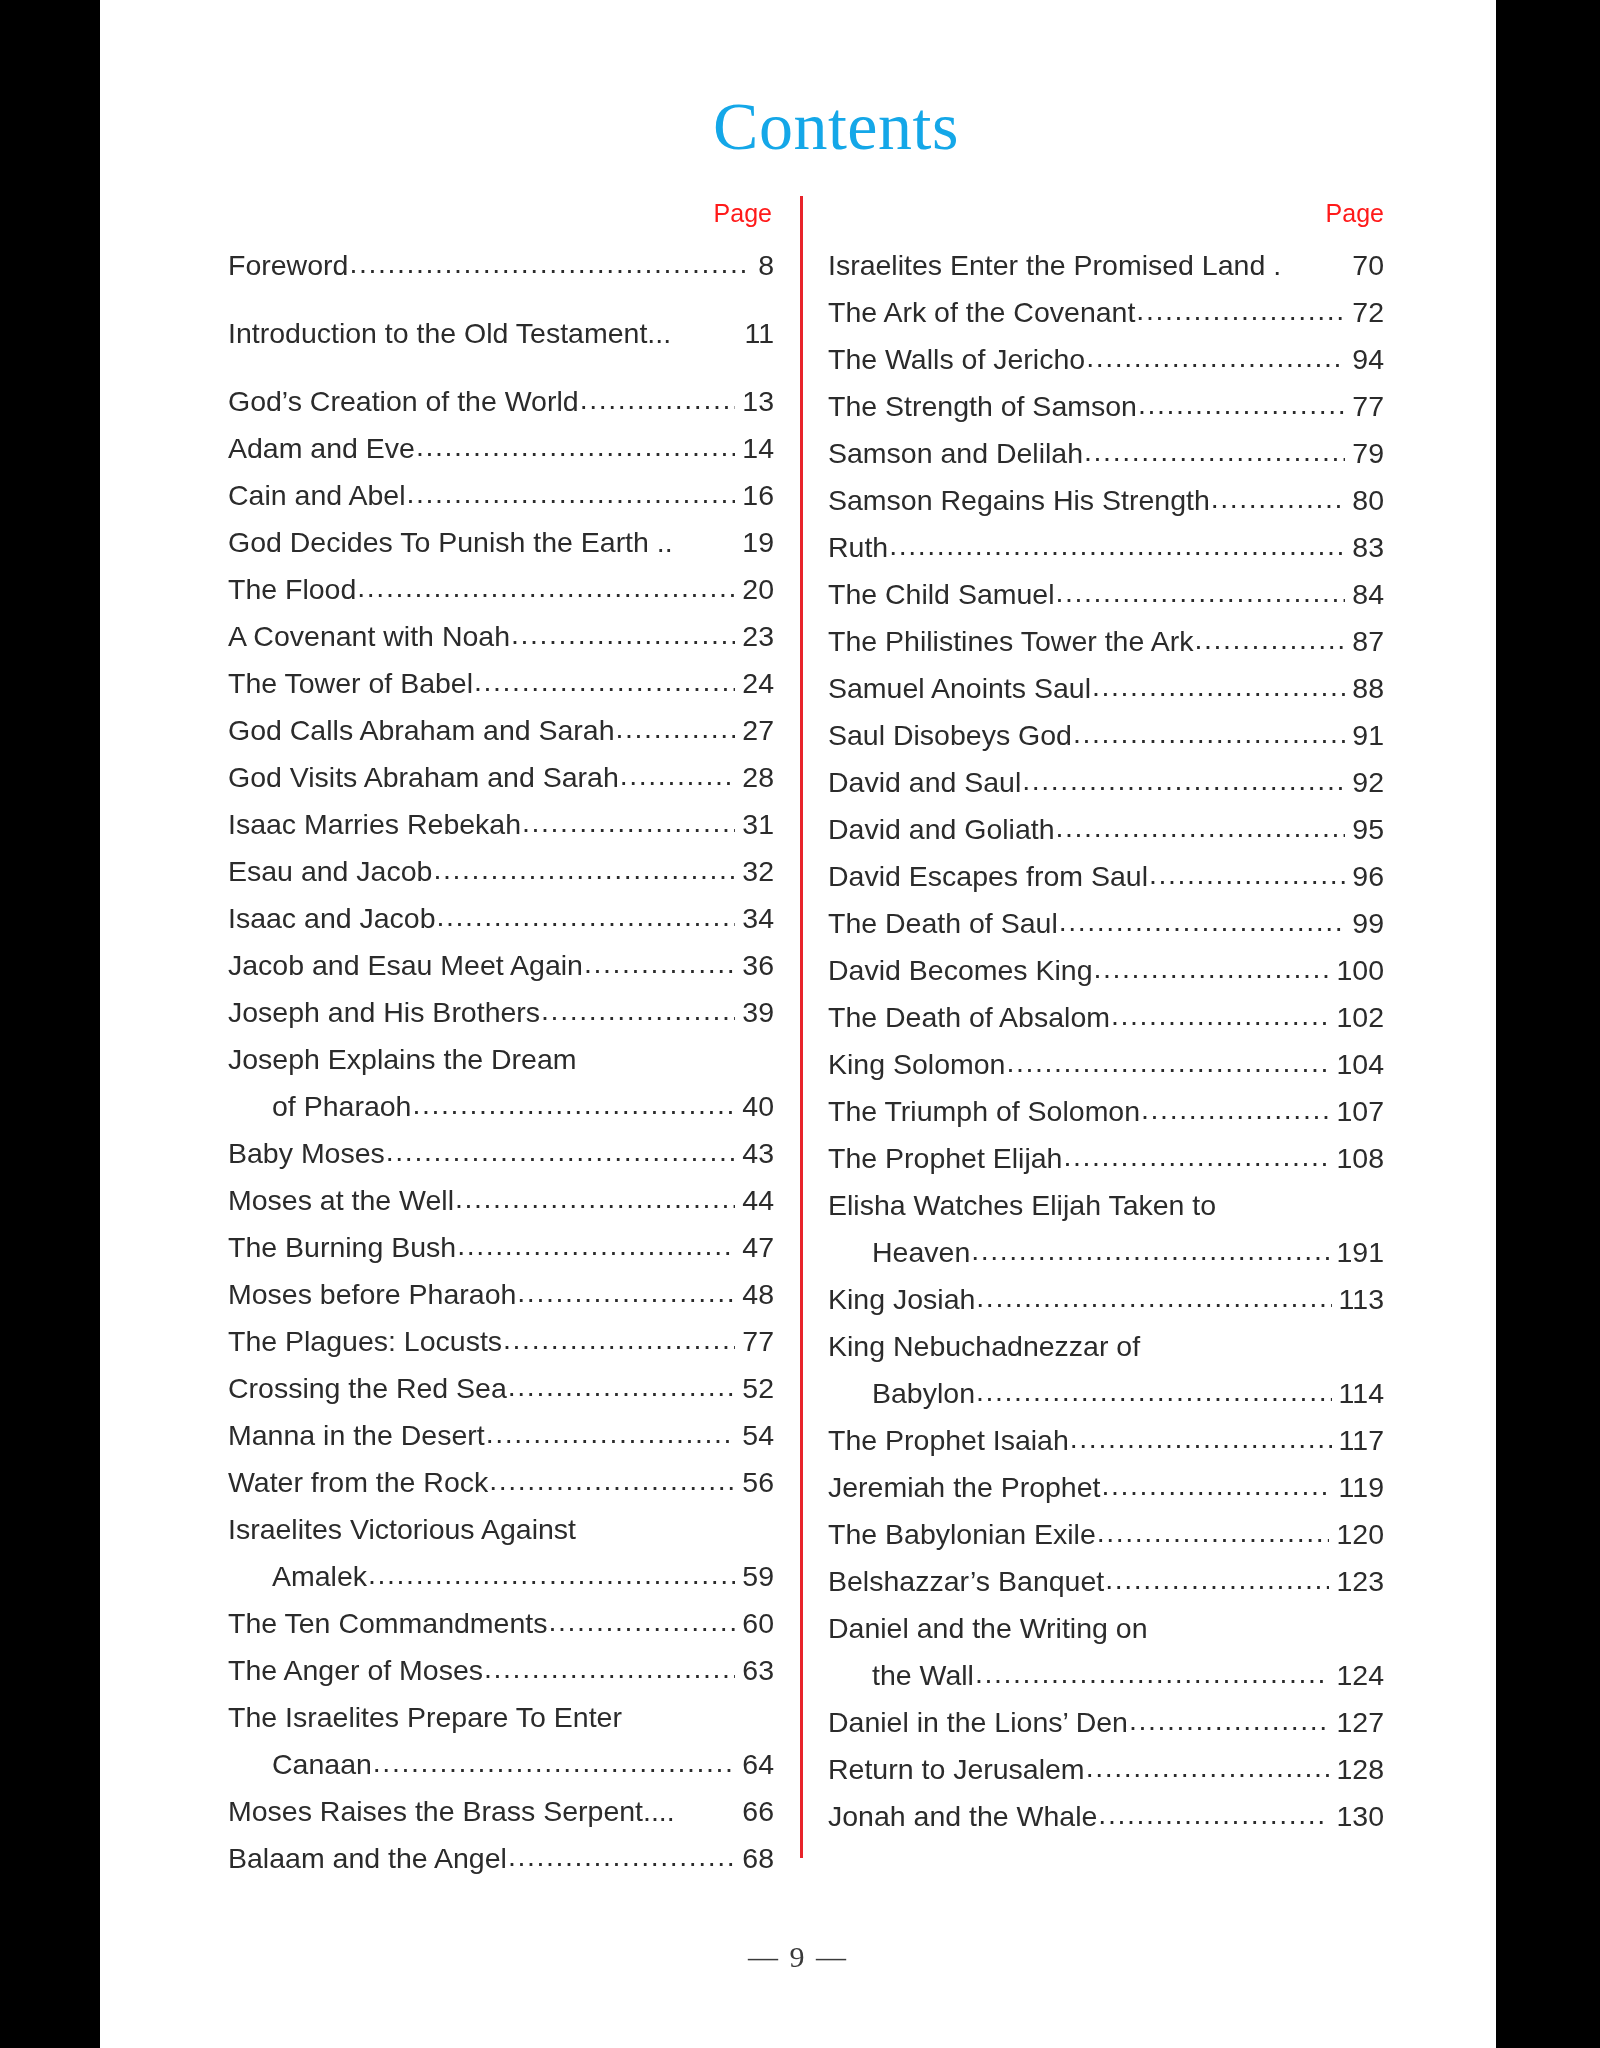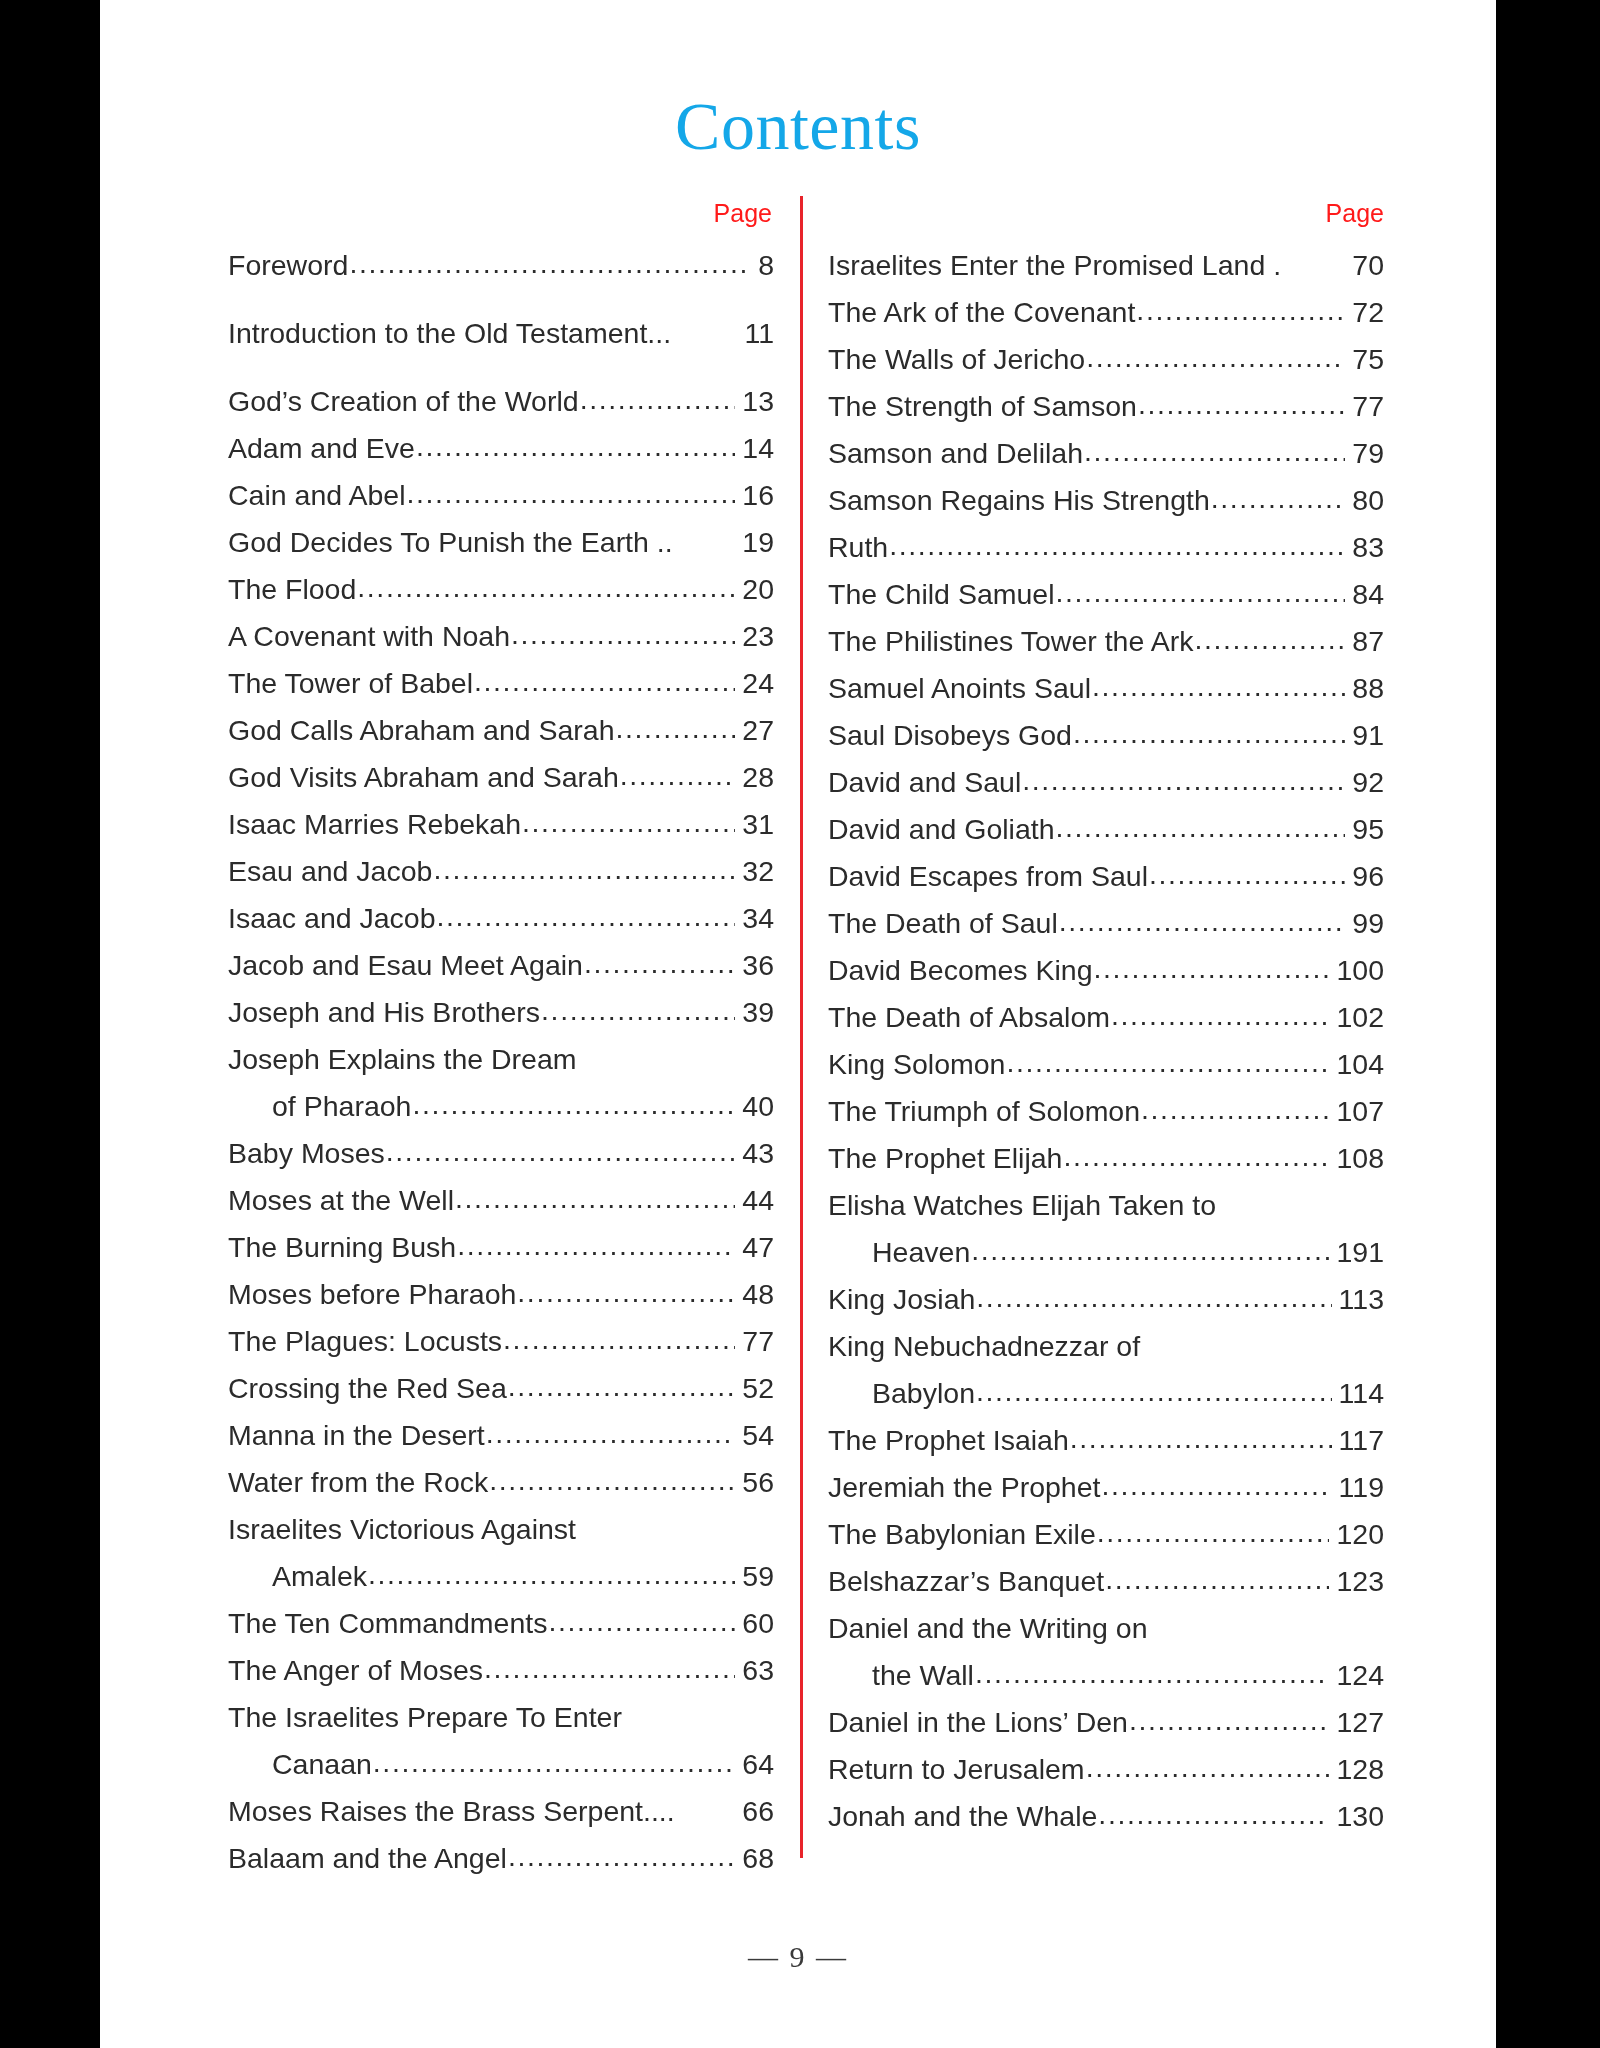--- a/index.html
+++ b/index.html
@@ -36,20 +36,21 @@
     position: absolute;
     top: 92px;
     left: 0;
     width: 100%;
     text-align: center;
     font-family: "Liberation Serif", serif;
     font-size: 68px;
     line-height: 1;
     color: #14a7e8;
     letter-spacing: 0.5px;
+    padding-left: 38px;
   }
 
   
   .columns {
     position: absolute;
     top: 196px;
     left: 0;
     width: 100%;
     height: 1690px;
   }
@@ -331,21 +332,21 @@
               <span class="pageno">70</span>
             </div>
             <div class="entry">
               <span class="label">The Ark of the Covenant</span>
               <span class="leader">..........................................................................................</span>
               <span class="pageno">72</span>
             </div>
             <div class="entry">
               <span class="label">The Walls of Jericho</span>
               <span class="leader">..........................................................................................</span>
-              <span class="pageno">75</span>
+              <span class="pageno">94</span>
             </div>
             <div class="entry">
               <span class="label">The Strength of Samson</span>
               <span class="leader">..........................................................................................</span>
               <span class="pageno">77</span>
             </div>
             <div class="entry">
               <span class="label">Samson and Delilah</span>
               <span class="leader">..........................................................................................</span>
               <span class="pageno">79</span>

